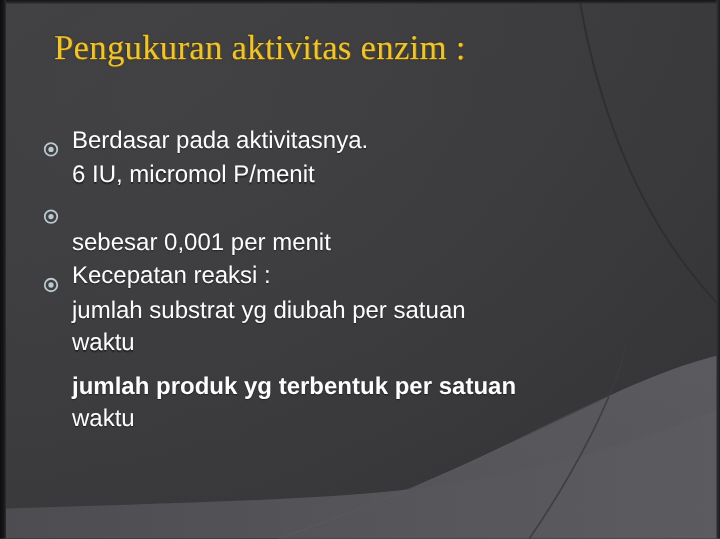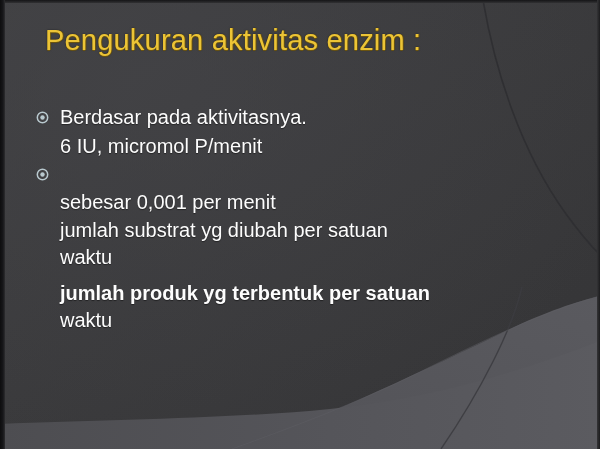--- a/index.html
+++ b/index.html
@@ -57,32 +57,33 @@
   .slide-title {
     position: absolute;
     left: 45px;
     top: 22px;
     font-size: 29px;
     line-height: 36px;
     letter-spacing: 0.2px;
     color: #ecc436;
     text-shadow: 0 1px 0 #6b5410, 1px 0 0 #6b5410, 0 0 2px rgba(0,0,0,.55);
     white-space: nowrap;
+    font-family: Liberation Serif, serif;
   }
 
   .body-block {
     position: absolute;
     left: 36px;
     top: 104px;
     width: 480px;
   }
   .bullet-row {
     position: relative;
     display: flex;
-    align-items: flex-start;
+    align-items: flex-end;
     margin: 0 0 2px 0;
     min-height: 26px;
   }
   .bullet-glyph {
     flex: 0 0 auto;
     width: 24px;
     display: flex;
     align-items: center;
     justify-content: flex-start;
     padding-top: 7px;
@@ -177,20 +178,29 @@
             <svg width="13" height="13" viewBox="0 0 13 13">
               <circle cx="6.5" cy="6.5" r="5.2" fill="none" stroke="#b9c9cf" stroke-width="1.5"></circle>
               <circle cx="6.5" cy="6.5" r="2.2" fill="#b9c9cf"></circle>
             </svg>
           </span>
         </div>
         <div class="sub-line">sebesar 0,001 per menit</div>
       </div>
 
       <div class="group tight">
+        <div class="bullet-row">
+          <span class="bullet-glyph">
+            <svg width="13" height="13" viewBox="0 0 13 13">
+              <circle cx="6.5" cy="6.5" r="5.2" fill="none" stroke="#b9c9cf" stroke-width="1.5"></circle>
+              <circle cx="6.5" cy="6.5" r="2.2" fill="#b9c9cf"></circle>
+            </svg>
+          </span>
+          <span class="bullet-text">Kecepatan reaksi :</span>
+        </div>
         <div class="sub-line">jumlah substrat yg diubah per satuan</div>
         <div class="sub-line">waktu</div>
         <div class="sub-line" style="margin-top:9px;font-weight:bold;">jumlah produk yg terbentuk per satuan</div>
         <div class="sub-line">waktu</div>
       </div>
 
     </div>
   </div>
 </div>
 

